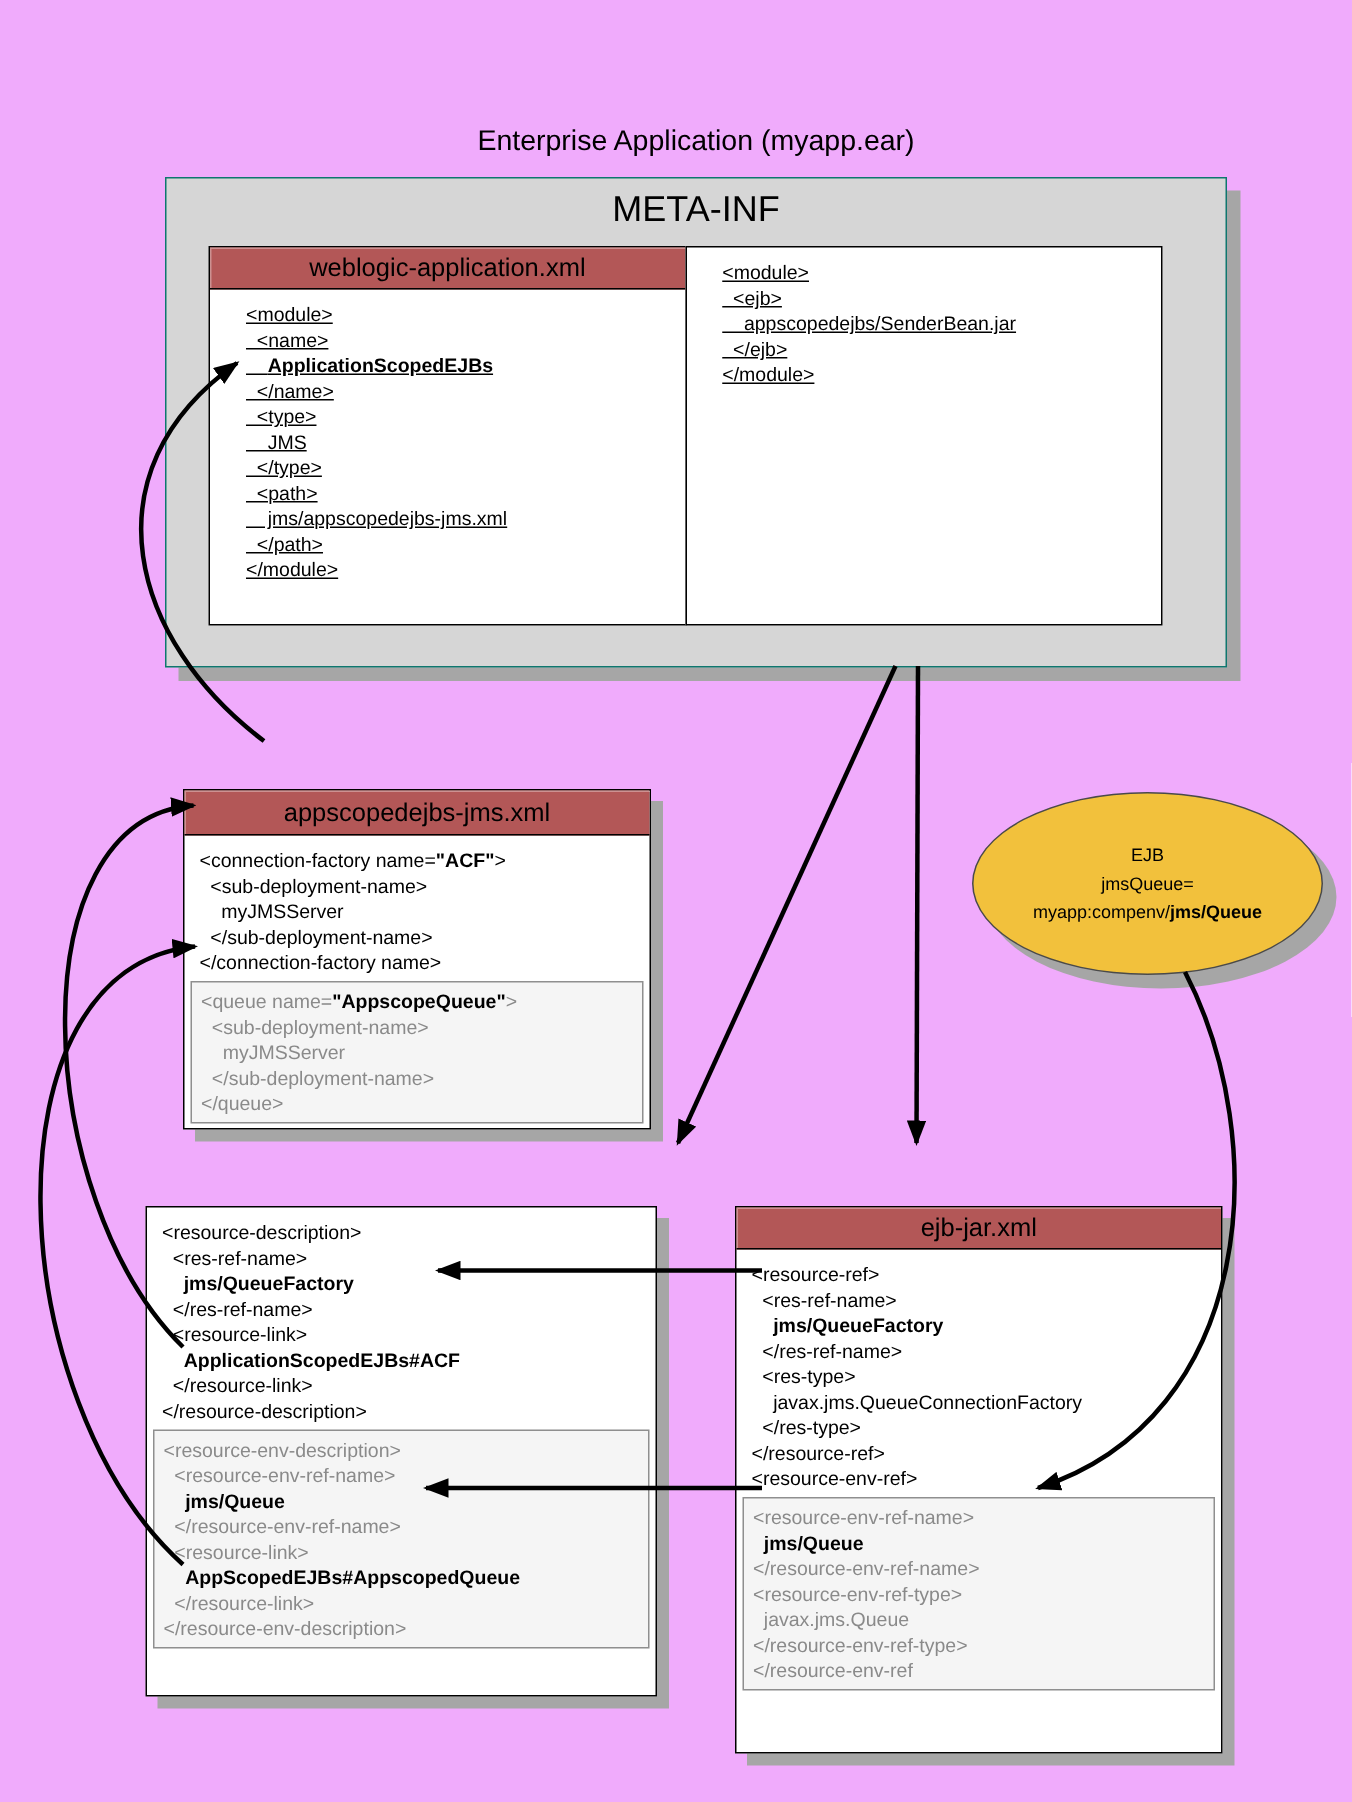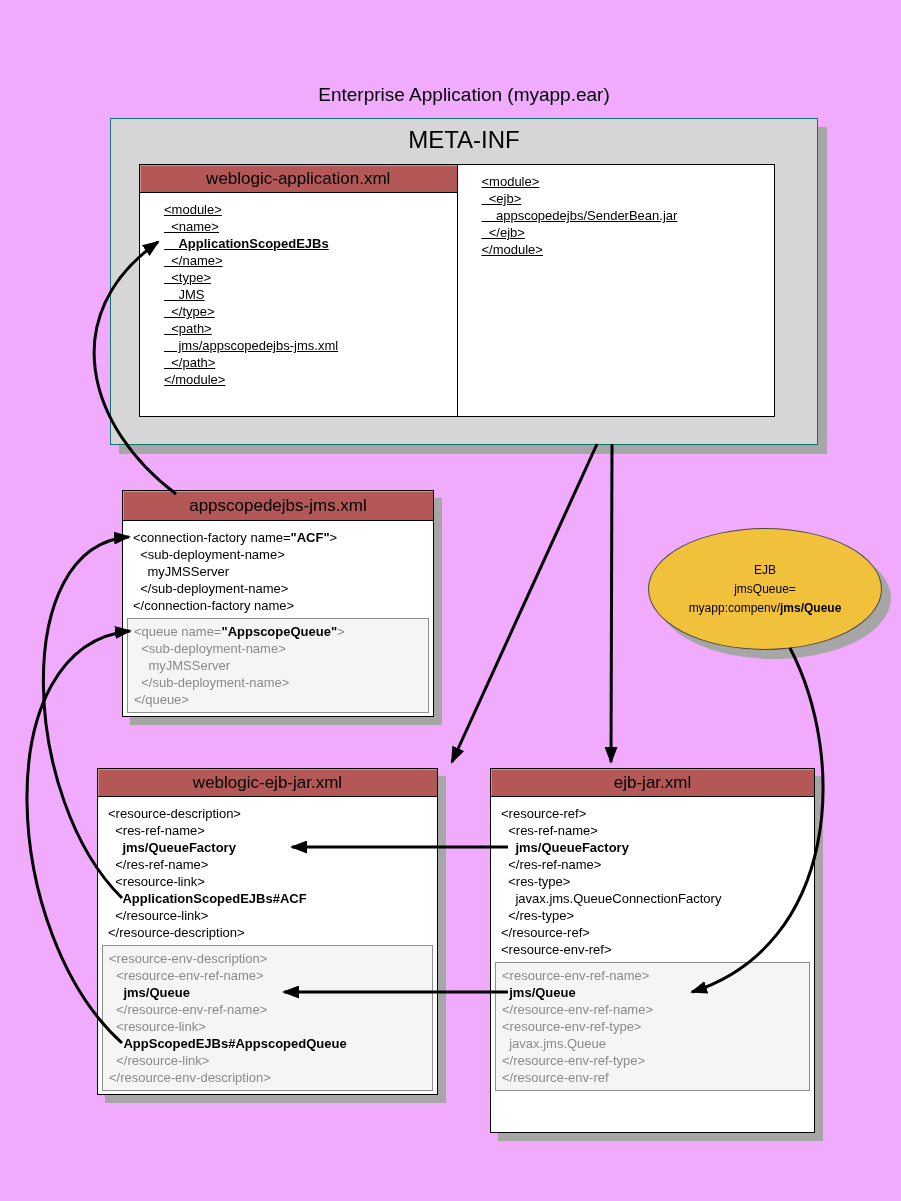--- a/index.html
+++ b/index.html
@@ -24,21 +24,21 @@
 
   .code, .code-main, .gray-box { font-size:13px; line-height:17px; white-space:pre; color:#000; }
   .code { padding:8px 24px;text-decoration:underline; }
   .code-main { padding:4px 6px; }
   .gray-box { border:1px solid #8f8f8f; background:var(--graybox_bg,#f5f5f5);
               color:var(--graybox_text,#8a8a8a); padding:4px 6px; }
   .b { font-weight:bold; color:#000; }
 
   
   .panel { position:absolute; background:#fff; border:1px solid #000;
-           box-shadow:8px 8px 0 var(--shadow,#a6a6a6); }
+           box-shadow:8px 8px 0 var(--shadow,#a6a6a6);margin-top:36px; }
   .panel-body { padding:4px; }
   .panel.appscoped { left:122px; top:490px; width:312px; height:227px; }
   .panel.appscoped .box-header { height:30px; }
   .panel.wejb   { left:97px;  top:768px; width:341px; height:327px; }
   .panel.ejbjar { left:490px; top:768px; width:325px; height:365px; }
 
   
   .ellipse { position:absolute; left:648px; top:528px; width:234px; height:122px;
              border-radius:50%; background:var(--ellipse_bg,#f2c13c); border:1px solid #4a4a4a;
              box-shadow:9px 9px 0 var(--shadow,#a6a6a6);
@@ -79,21 +79,20 @@
 
   <div class="ellipse">
     <div class="ellipse-text">
         <div class="code-line"><span>EJB</span></div>
         <div class="code-line"><span>jmsQueue=</span></div>
         <div class="code-line"><span>myapp:compenv/</span><span class="b">jms/Queue</span></div>
       </div>
   </div>
 
   <div class="panel wejb">
-    <div class="box-header">weblogic-ejb-jar.xml</div>
     <div class="panel-body">
       <div class="code-main"><div class="code-line"><span>&lt;resource-description&gt;</span></div><div class="code-line"><span>  &lt;res-ref-name&gt;</span></div><div class="code-line"><span>    </span><span class="b">jms/QueueFactory</span></div><div class="code-line"><span>  &lt;/res-ref-name&gt;</span></div><div class="code-line"><span>  &lt;resource-link&gt;</span></div><div class="code-line"><span>    </span><span class="b">ApplicationScopedEJBs#ACF</span></div><div class="code-line"><span>  &lt;/resource-link&gt;</span></div><div class="code-line"><span>&lt;/resource-description&gt;</span></div></div>
       <div class="gray-box"><div class="code-line"><span>&lt;resource-env-description&gt;</span></div><div class="code-line"><span>  &lt;resource-env-ref-name&gt;</span></div><div class="code-line"><span>    </span><span class="b">jms/Queue</span></div><div class="code-line"><span>  &lt;/resource-env-ref-name&gt;</span></div><div class="code-line"><span>  &lt;resource-link&gt;</span></div><div class="code-line"><span>    </span><span class="b">AppScopedEJBs#AppscopedQueue</span></div><div class="code-line"><span>  &lt;/resource-link&gt;</span></div><div class="code-line"><span>&lt;/resource-env-description&gt;</span></div></div>
     </div>
   </div>
 
   <div class="panel ejbjar">
     <div class="box-header">ejb-jar.xml</div>
     <div class="panel-body">
       <div class="code-main"><div class="code-line"><span>&lt;resource-ref&gt;</span></div><div class="code-line"><span>  &lt;res-ref-name&gt;</span></div><div class="code-line"><span>    </span><span class="b">jms/QueueFactory</span></div><div class="code-line"><span>  &lt;/res-ref-name&gt;</span></div><div class="code-line"><span>  &lt;res-type&gt;</span></div><div class="code-line"><span>    javax.jms.QueueConnectionFactory</span></div><div class="code-line"><span>  &lt;/res-type&gt;</span></div><div class="code-line"><span>&lt;/resource-ref&gt;</span></div><div class="code-line"><span>&lt;resource-env-ref&gt;</span></div></div>

